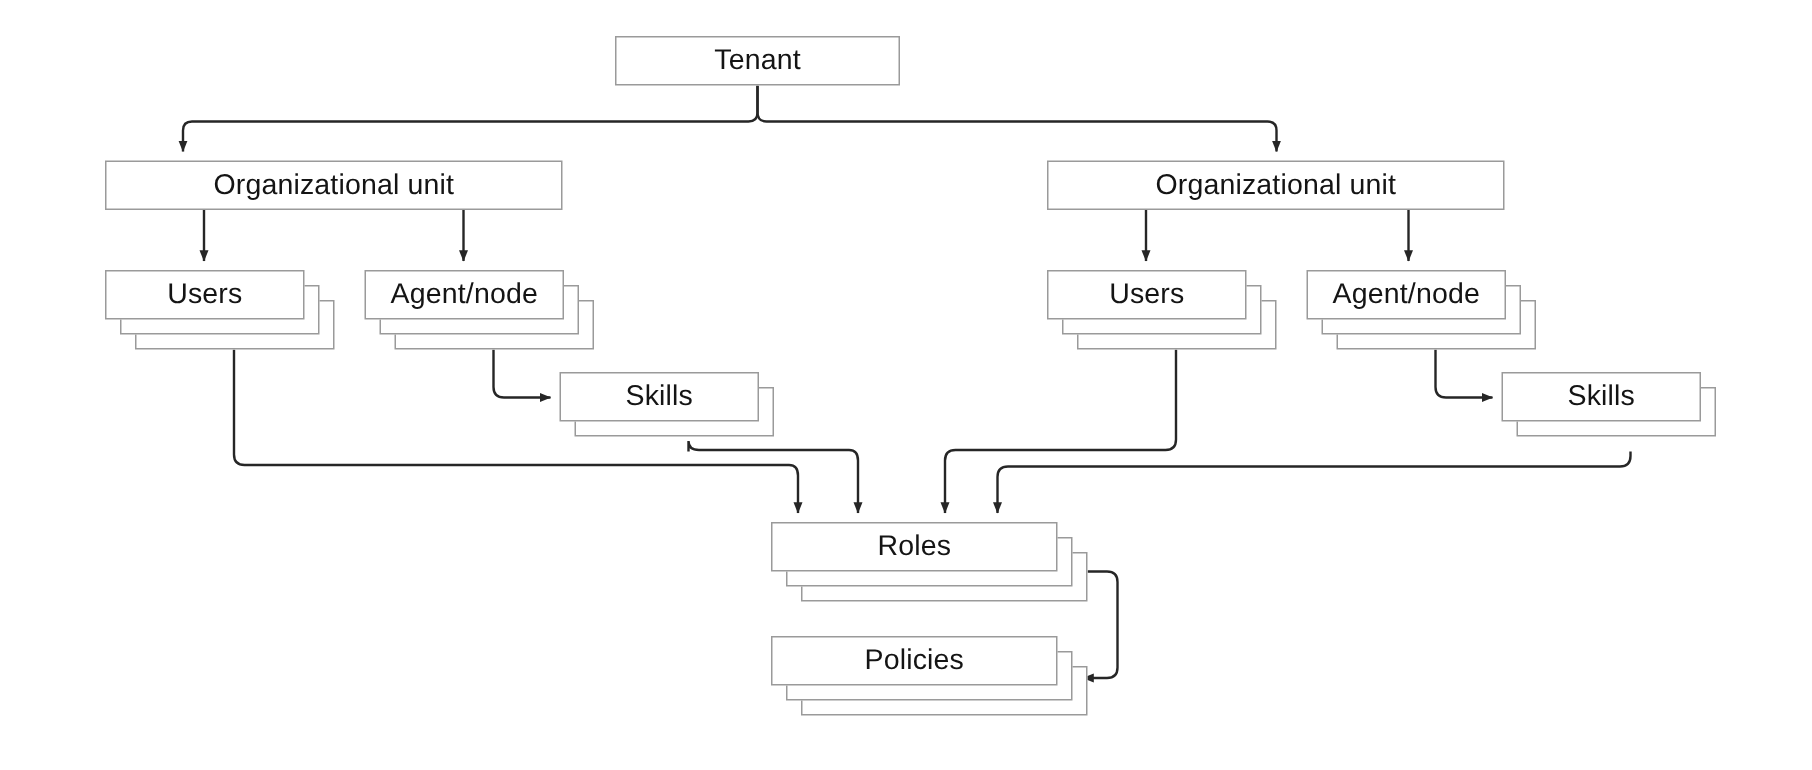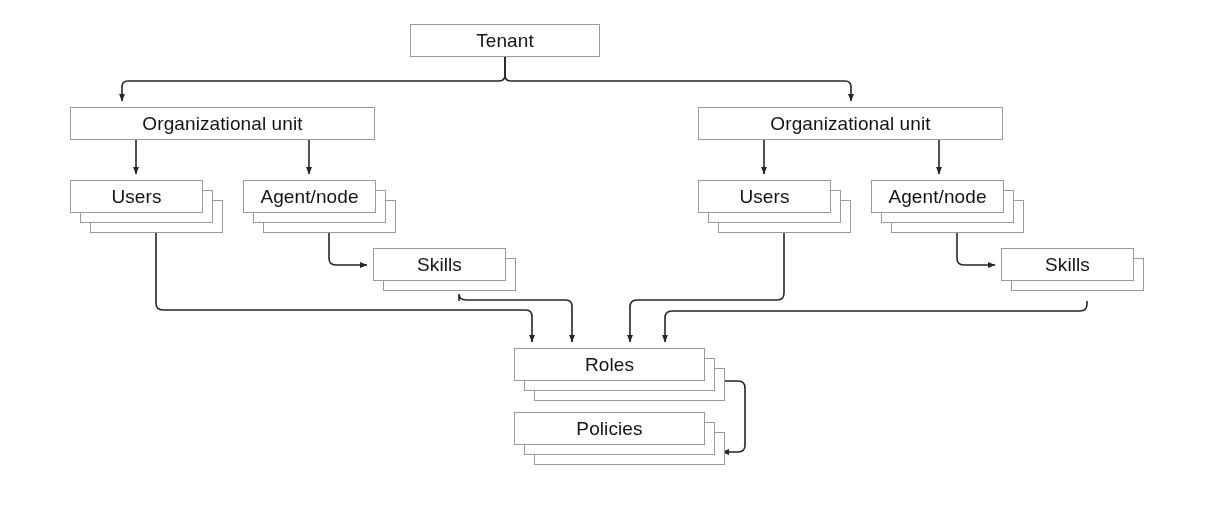--- a/index.html
+++ b/index.html
@@ -113,21 +113,21 @@
           <span>Skills</span>
         </div>
       </div>
       <div class="stack" style="left: 514px; top: 348px; width: 191px; height: 33px; text-decoration: underline;">
         <div class="stack-layer" style="left: 20px; top: 20px; width: 191px; height: 33px;"></div>
         <div class="stack-layer" style="left: 10px; top: 10px; width: 191px; height: 33px;"></div>
         <div class="node" style="width: 191px; height: 33px;">
           <span>Roles</span>
         </div>
       </div>
-      <div class="stack" style="left: 514px; top: 412px; width: 191px; height: 33px;">
+      <div class="stack" style="left: 514px; top: 424px; width: 191px; height: 33px;">
         <div class="stack-layer" style="left: 20px; top: 20px; width: 191px; height: 33px;"></div>
         <div class="stack-layer" style="left: 10px; top: 10px; width: 191px; height: 33px;"></div>
         <div class="node" style="width: 191px; height: 33px;">
           <span>Policies</span>
         </div>
       </div>
     </div>
 
 </div>
 

